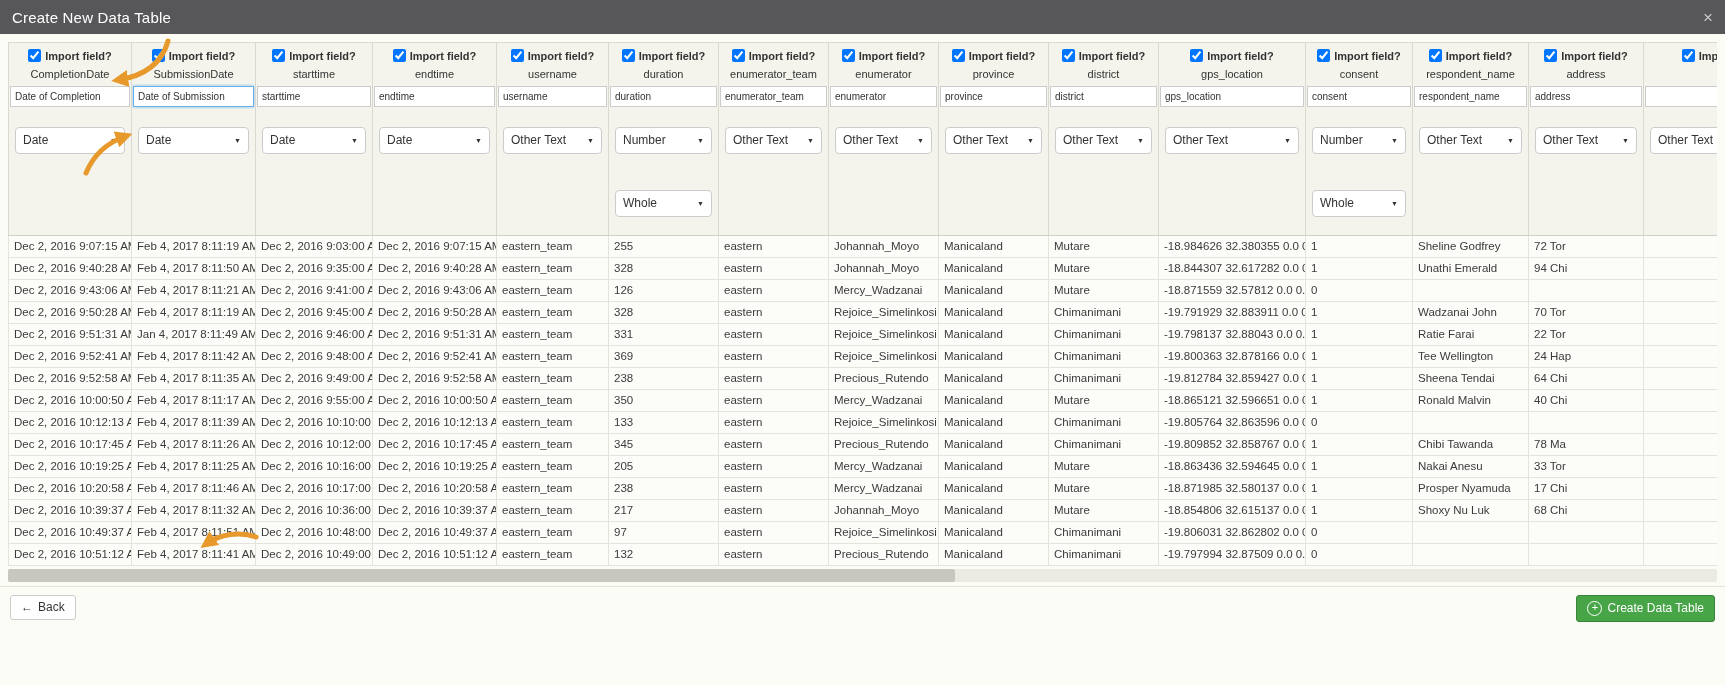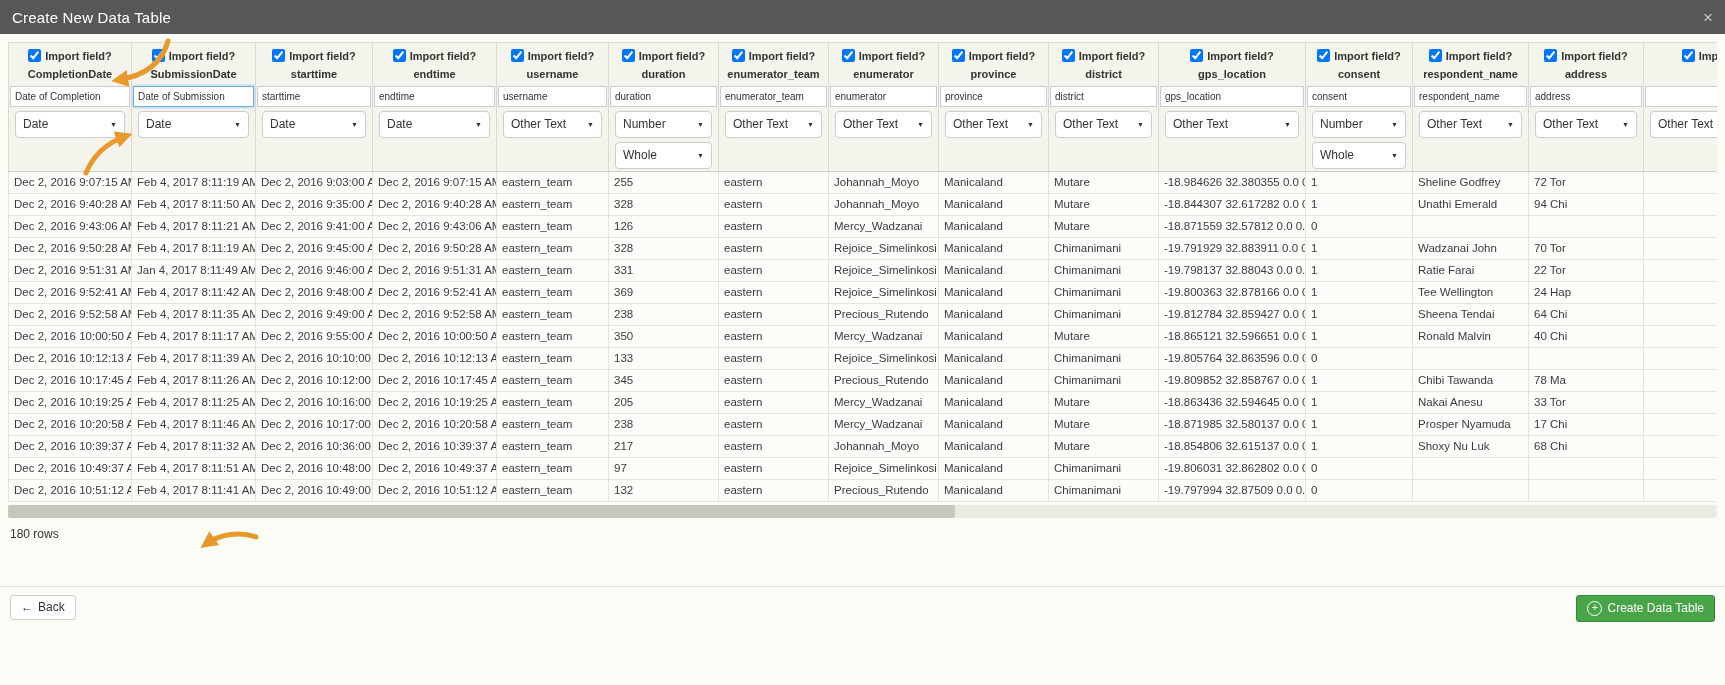--- a/index.html
+++ b/index.html
@@ -10,26 +10,26 @@
   .title{font-size:15px;font-weight:normal;letter-spacing:.2px}
   .close{margin-left:auto;color:#c9c9c9;font-size:17px;line-height:1;cursor:pointer}
   .content{padding:8px 8px 0}
   .grid-viewport{width:1709px;overflow:hidden}
   table{border-collapse:collapse;table-layout:fixed;border:1px solid #d9d9cf}
   th,td{white-space:nowrap;overflow:hidden;box-sizing:border-box}
   thead th{background:#f4f4ec;border-right:1px solid #d9d9cf;font-size:11px;text-align:center;padding:0 3px}
   .r-import th{height:24px;padding-top:4px;vertical-align:middle}
   .r-import label{display:inline-flex;align-items:flex-end;gap:4px;font-weight:bold;cursor:pointer}
   .r-import input{width:13px;height:13px;margin:0}
-  .r-name th{height:17px;font-weight:bold;vertical-align:top;line-height:15px}
+  .r-name th{height:17px;font-weight:normal;vertical-align:top;line-height:15px}
   .r-field th{height:25px;padding:1px}
   .fieldbox{display:block;width:100%;box-sizing:border-box;height:21px;border:1px solid #ccc;background:#fff;
             font-size:10px;font-family:inherit;color:#333;padding:1px 4px;outline:none}
   .fieldbox.focused{border-color:var(--focus-blue,#66afe9);box-shadow:0 0 5px rgba(102,175,233,.7)}
-  .r-type th,.r-subtype th{height:31px;padding:2px 6px}
+  .r-type th,.r-subtype th{height:31px;padding:18px 6px}
   .r-subtype th{border-bottom:1px solid #cfcfc5;height:30px}
   .sel{display:flex;align-items:center;justify-content:space-between;height:25px;border:1px solid #ccc;
        border-radius:4px;background:#fff;padding:0 7px;font-size:12px;font-weight:normal;color:#333;
        cursor:pointer;text-align:left}
   .sel .caret{font-size:7px;color:#333;margin-left:6px}
   tbody td{height:22px;border:1px solid #e4e4da;font-size:11.5px;color:#3b3b3b;padding:1px 5px;background:#fcfcf8}
   .hscroll{width:1709px;height:13px;background:#ebebe3;border-radius:2px;margin-top:3px;position:relative}
   .hscroll-thumb{position:absolute;left:0;top:0;height:13px;width:947px;background:#c7c7c0;border-radius:2px}
   .rowcount{font-size:12px;margin:9px 0 5px 2px}
   .radio{display:flex;align-items:center;gap:6px;font-size:12px;margin:3px 0 4px 2px;cursor:pointer}

